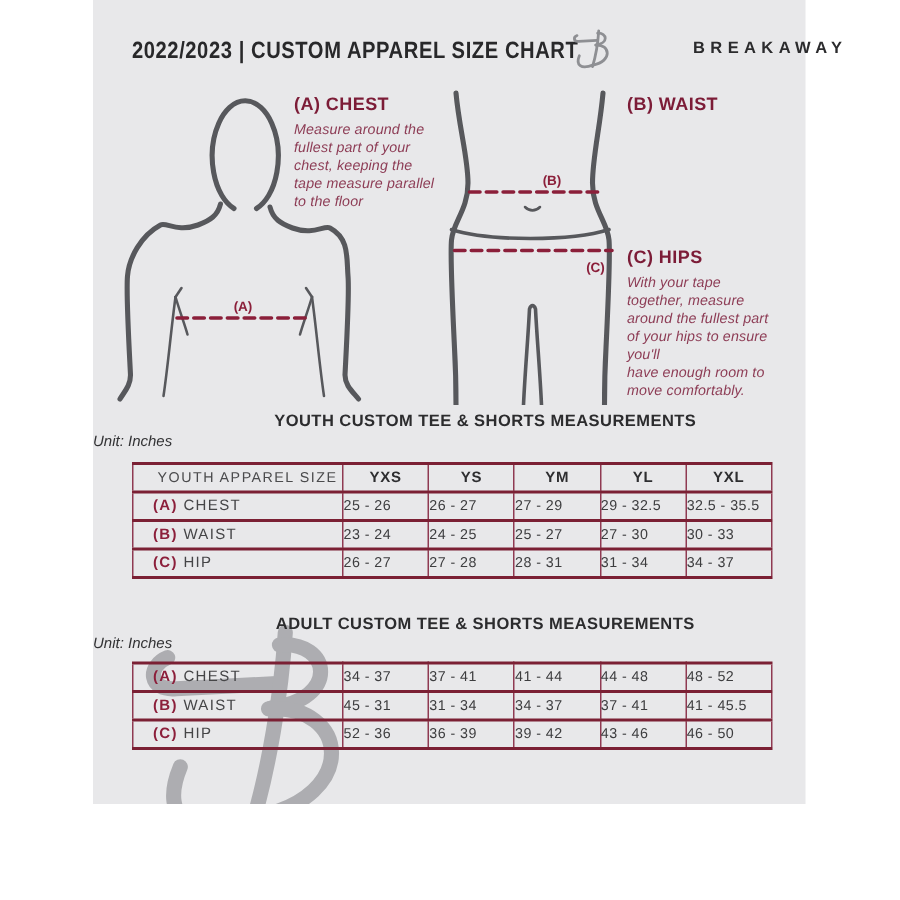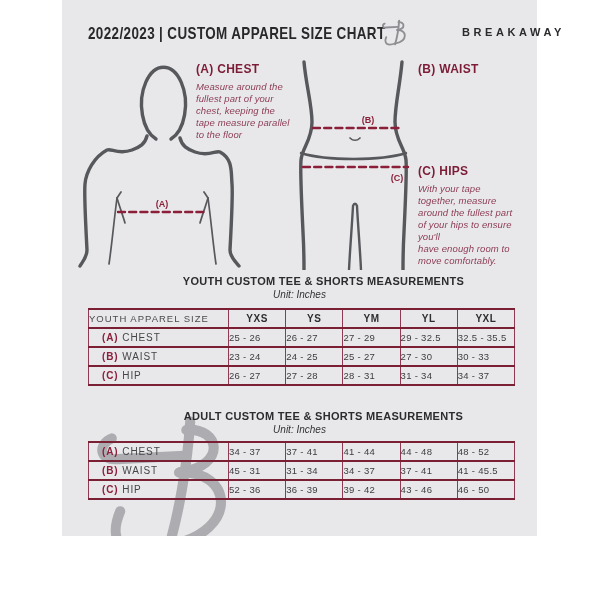--- a/index.html
+++ b/index.html
@@ -25,29 +25,29 @@
   .marker { font-family:"Liberation Sans", sans-serif; font-size:9px; font-weight:bold; fill:#8b1f3a; }
 
   
   .guide-h { position:absolute; font-size:12px; font-weight:bold; color:#7c1c37; letter-spacing:0.3px; }
   .guide-p { position:absolute; font-style:italic; font-size:9.5px; line-height:12px; color:#8d3c55;
              white-space:pre-line; letter-spacing:0.1px; }
 
   
   .sec-title { position:absolute; left:0; width:475px; text-align:center; font-size:11px; font-weight:bold;
                color:#2c2c2e; letter-spacing:0.3px;margin-left:24px; }
-  .sec-unit  { position:absolute; left:0; width:475px; text-align:center; font-size:10px; font-style:italic;
+  .sec-unit  { position:absolute; left:0; width:475px; text-align:left; font-size:10px; font-style:italic;
                color:#323234; }
   .tbl-wrap { position:absolute; left:26px; z-index:1; }
   table { width:427px; border-collapse:collapse; table-layout:fixed; background:transparent; }
   col.c0 { width:140px; }
   th, td { height:19px; border-left:1px solid #8f3a52; border-right:1px solid #8f3a52;
            vertical-align:middle; padding:0; }
   tr { border-top:2px solid #7b2034; border-bottom:2px solid #7b2034; }
-  .label-h { font-size:9.5px; font-weight:normal; color:#4b4b4d; letter-spacing:1px; text-align:left; }
+  .label-h { font-size:9.5px; font-weight:normal; color:#4b4b4d; letter-spacing:1px; text-align:center; padding-left:13px; }
   .size-h  { font-size:10px; font-weight:bold; color:#2e2e30; text-align:center; letter-spacing:0.5px; }
   .row-label { font-size:10px; color:#454547; letter-spacing:0.9px; text-align:left; padding-left:13px; }
   .row-key { color:#8c1f3b; font-weight:bold; }
   .val { font-size:9.5px; color:#3d3d3f; letter-spacing:0.3px; }
 
   
   .watermark { position:absolute; left:28px; top:402px; z-index:0; opacity:0.65; }
   .logo-stroke { fill:none; stroke:#8e8f93; stroke-width:1.8; stroke-linecap:round; stroke-linejoin:round; }
   .bottom-bar { position:absolute; left:10px; top:554px; width:456px; height:38px;
                 background:#731d33; border:1px solid rgba(255,255,255,0.55); z-index:2; }

